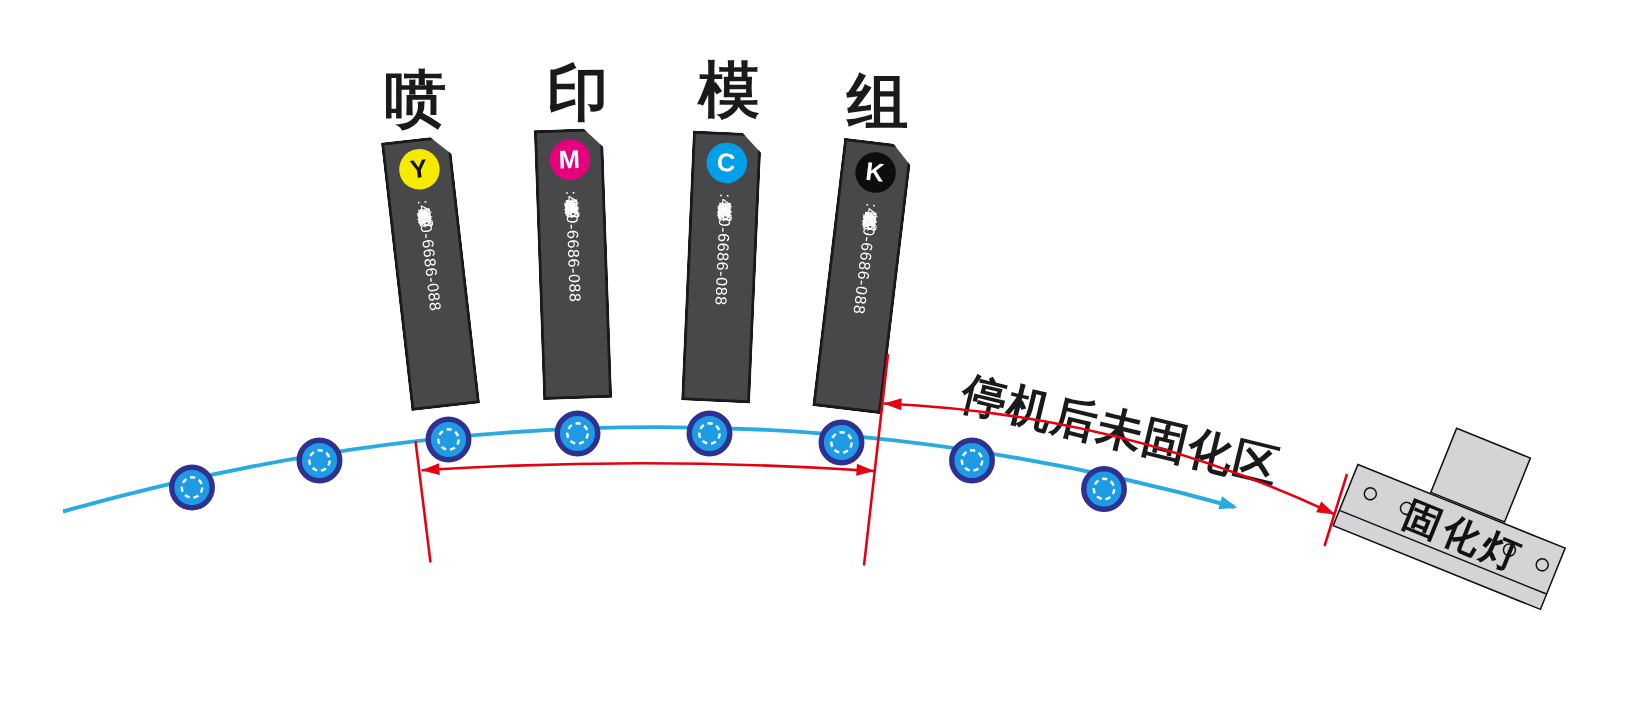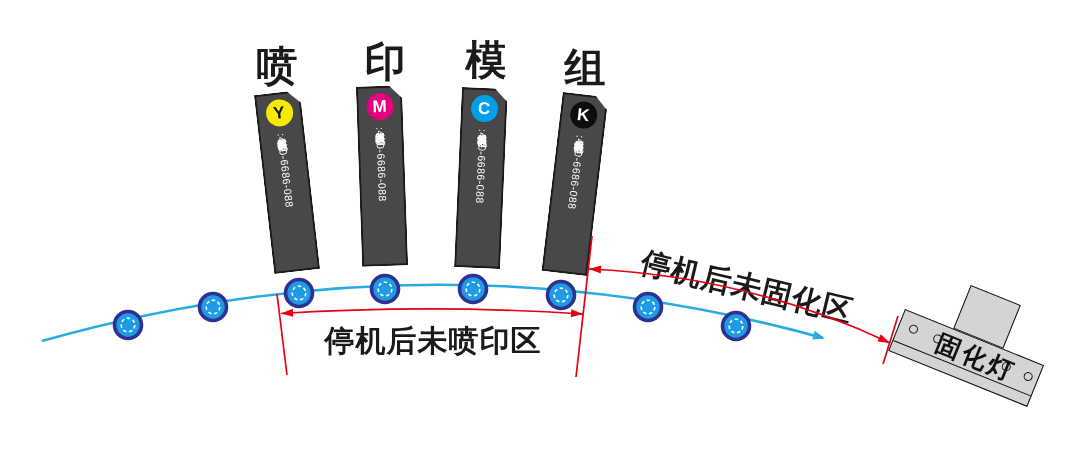--- a/index.html
+++ b/index.html
@@ -107,21 +107,20 @@
     <div class="lamp-body">
       <div class="lamp-strip"></div>
       <div class="lamp-hole hole-1"></div>
       <div class="lamp-hole hole-2"></div>
       <div class="lamp-hole hole-3"></div>
       <div class="lamp-hole hole-4"></div>
       <div class="lamp-label">固化灯</div>
     </div>
   </div>
 
-  <div class="zone-label" id="unprinted-label">停机后未喷印区</div>
   <div class="zone-label" id="uncured-label">停机后未固化区</div>
 
   <svg id="overlay" width="1087" height="475" viewBox="0 0 1087 475">
 
     <path d="M 42 341 Q 435 230 823 338" fill="none" stroke="#29abe2" stroke-width="2.6"></path>
     <polygon points="0,0 12,-4.5 12,4.5" fill="#29abe2" transform="translate(825 338.5) rotate(196)"></polygon>
 
     <g>
       <g>
         <circle cx="128" cy="325" r="13.5" fill="#1e9be4" stroke="#2e3192" stroke-width="3.6"></circle>

